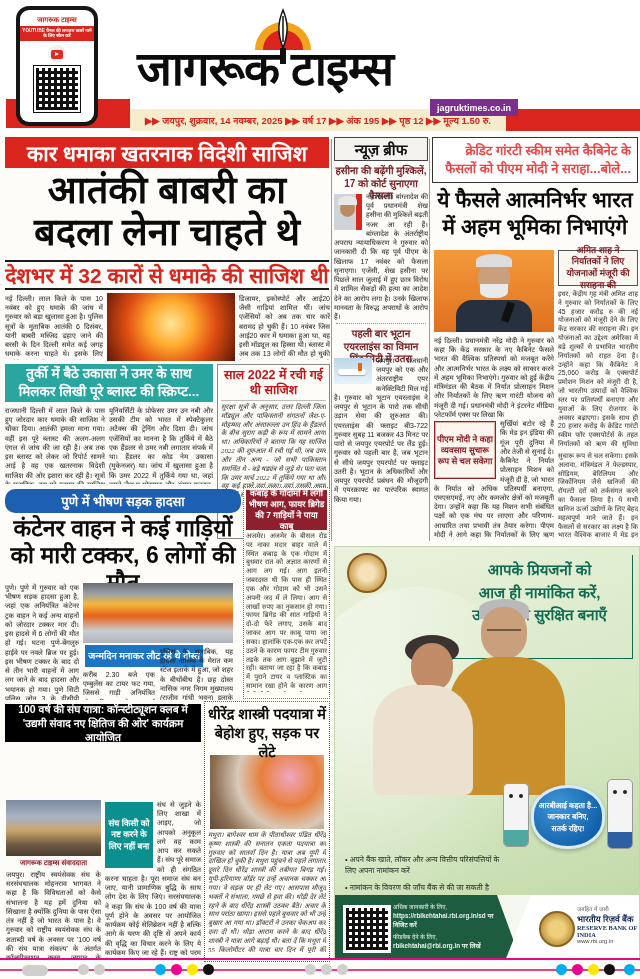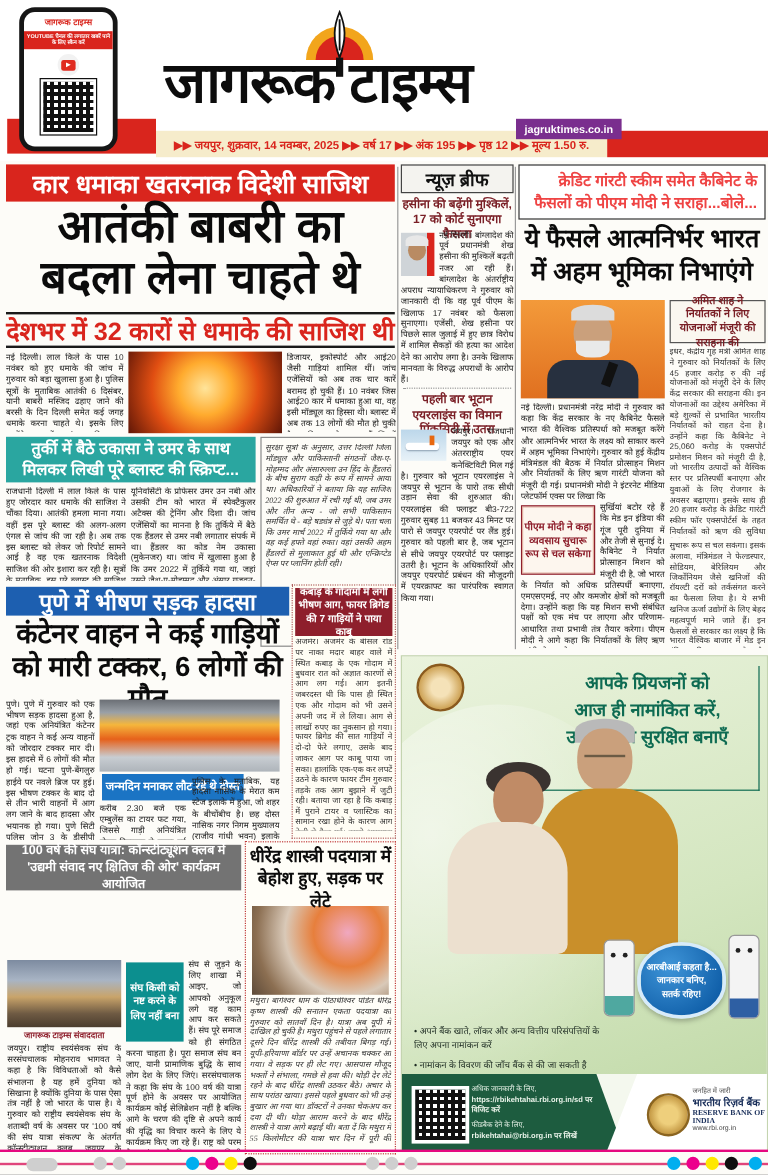--- a/index.html
+++ b/index.html
@@ -68,39 +68,40 @@
 
   <div class="t tiny clip" style="left:5px;top:294px;width:98px;height:66px;">नई दिल्ली। लाल किले के पास 10 नवंबर को हुए धमाके की जांच में गुरुवार को बड़ा खुलासा हुआ है। पुलिस सूत्रों के मुताबिक आतंकी 6 दिसंबर, यानी बाबरी मस्जिद ढहाए जाने की बरसी के दिन दिल्ली समेत कई जगह धमाके करना चाहते थे। इसके लिए उन्होंने 32 कारों का इंतजाम किया था। इनमें बम और डिटोनेटर्स मानेसर भरकर धमाके किए जाने थे। इनमें ब्रेजा, स्विफ्ट</div>
   <div class="t" style="left:107px;top:293px;width:128px;height:68px;background:radial-gradient(circle at 50% 45%,#ffe49a 0%,#ffab2e 30%,#e04e12 60%,#5f1607 100%);"></div>
   <div class="t tiny clip" style="left:239px;top:294px;width:91px;height:66px;">डिजायर, इकोस्पोर्ट और आई20 जैसी गाड़ियां शामिल थीं। जांच एजेंसियों को अब तक चार कारें बरामद हो चुकी हैं। 10 नवंबर जिस आई20 कार में धमाका हुआ था, वह इसी मॉड्यूल का हिस्सा थी। ब्लास्ट में अब तक 13 लोगों की मौत हो चुकी है, जबकि 20 लोग घायल हैं, जिनमें से तीन की हालत नाजुक बताई जा रही है। वहीं, केंद्र सरकार ने दिल्ली कार ब्लास्ट को आतंकी हमला माना है।</div>
 
   <div class="t ctr" style="left:5px;top:364px;width:208px;height:38px;background:#2aa6a0;color:#fff;font-size:13.5px;font-weight:bold;line-height:1.3;padding:0 6px;">तुर्की में बैठे उकासा ने उमर के साथ मिलकर लिखी पूरे ब्लास्ट की स्क्रिप्ट...</div>
   <div class="t tiny clip" style="left:5px;top:406px;width:100px;height:78px;">राजधानी दिल्ली में लाल किले के पास हुए जोरदार कार धमाके की साजिश ने चौंका दिया। आतंकी हमला माना गया। वहीं इस पूरे ब्लास्ट की अलग-अलग एंगल से जांच की जा रही है। अब तक इस ब्लास्ट को लेकर जो रिपोर्ट सामने आई है वह एक खतरनाक विदेशी साजिश की ओर इशारा कर रही है। सूत्रों के मुताबिक, इस पूरे ब्लास्ट की साजिश की डोर तुर्किये में बैठे एक हैंडलर उकासा के हाथ में थी। इसी ने अल-फलाह</div>
   <div class="t tiny clip" style="left:109px;top:406px;width:104px;height:78px;">यूनिवर्सिटी के प्रोफेसर उमर उन नबी और उसकी टीम को भारत में स्पेक्टैकुलर अटैक्स की ट्रेनिंग और दिशा दी। जांच एजेंसियों का मानना है कि तुर्किये में बैठे एक हैंडलर से उमर नबी लगातार संपर्क में था। हैंडलर का कोड नेम उकासा (मुकेनजर) था। जांच में खुलासा हुआ है कि उमर 2022 में तुर्किये गया था, जहां उसने जैश-ए-मोहम्मद और अंसार गजवत-उल-हिंद से जुड़े लोगों के साथ सीक्रेट मीटिंग की।</div>
 
   <div class="t" style="left:217px;top:364px;width:113px;height:175px;border:1px solid #8a8a8a;padding:3px;background:#fdfcf7;">
+    <div style="color:#c3161c;font-weight:bold;font-size:12.5px;text-align:center;line-height:1.2;border-bottom:1px solid #bbb;padding-bottom:2px;">साल 2022 में रची गई थी साजिश</div>
     <div class="tiny2 clip" style="font-family:'Liberation Serif',serif;font-style:italic;height:118px;margin-top:2px;">सुरक्षा सूत्रों के अनुसार, उत्तर दिल्ली जिला मॉड्यूल और पाकिस्तानी संगठनों जैश-ए-मोहम्मद और अंसारुल्ला उन हिंद के हैंडलरों के बीच सुराग कड़ी के रूप में सामने आया था। अधिकारियों ने बताया कि यह साजिश 2022 की शुरुआत में रची गई थी, जब उमर और तीन अन्य - जो सभी पाकिस्तान समर्थित थे - बड़े षड्यंत्र से जुड़े थे। पता चला कि उमर मार्च 2022 में तुर्किये गया था और वह कई हफ्ते वहां रुका। वहां उसकी अहम हैंडलरों से मुलाकात हुई थी और एन्क्रिप्टेड ऐप्स पर प्लानिंग होती रही।</div>
     <div style="position:absolute;right:3px;bottom:3px;background:#111;color:#fff;font-size:6px;padding:1px 3px;">शेष पेज 5 पर</div>
   </div>
 
-  <div class="t ctr" style="left:5px;top:489px;width:236px;height:24px;background:#1d5fb0;color:#fff;font-size:19px;font-weight:bold;">पुणे में भीषण सड़क हादसा</div>
+  <div class="t ctr" style="left:5px;top:489px;width:236px;height:24px;background:#1d5fb0;color:#fff;font-size:13px;font-weight:bold;border-radius:10px;">पुणे में भीषण सड़क हादसा</div>
   <div class="t" style="left:5px;top:515px;width:236px;height:64px;font-size:23px;font-weight:800;color:#0b0b0b;text-align:center;line-height:1.18;">कंटेनर वाहन ने कई गाड़ियों को मारी टक्कर, 6 लोगों की मौत</div>
 
   <div class="t tiny clip" style="left:5px;top:583px;width:74px;height:117px;">पुणे। पुणे में गुरुवार को एक भीषण सड़क हादसा हुआ है, जहां एक अनियंत्रित कंटेनर ट्रक वाहन ने कई अन्य वाहनों को जोरदार टक्कर मार दी। इस हादसे में 6 लोगों की मौत हो गई। घटना पुणे-बेंगलुरु हाईवे पर नवले ब्रिज पर हुई। इस भीषण टक्कर के बाद दो से तीन भारी वाहनों में आग लग जाने के बाद हादसा और भयानक हो गया। पुणे सिटी पुलिस जोन 3 के डीसीपी संभाजी कदम ने जानकारी देते हुए बताया कि हादसे के बाद बचाव कार्य जारी है। पुणे से पहले नासिक शहर में भी देर रात एक दर्दनाक सड़क हादसा हुआ था। बुधवार तड़के</div>
   <div class="t" style="left:83px;top:583px;width:150px;height:60px;background:linear-gradient(180deg,#6b6f75 0%,#9aa0a6 18%,#f5b63c 35%,#e6611b 55%,#c8cdd2 80%,#aeb4ba 100%);"></div>
   <div class="t ctr" style="left:85px;top:645px;width:118px;height:22px;background:#1b74c4;color:#fff;font-size:9.5px;font-weight:bold;line-height:1.15;padding:0 2px;">जन्मदिन मनाकर लौट रहे थे दोस्त</div>
   <div class="t tiny clip" style="left:83px;top:670px;width:72px;height:30px;">करीब 2.30 बजे एक एम्बुलेंस का टायर फट गया, जिससे गाड़ी अनियंत्रित होकर डिवाइडर से टकरा गई और कई बार पलटी। हादसे में एक व्यक्ति की मौत हो गई, जबकि उसके पांच दोस्त गंभीर रूप से घायल हो गए।</div>
   <div class="t tiny clip" style="left:160px;top:647px;width:73px;height:53px;">पुलिस के मुताबिक, यह हादसा नासिक के मेरात कम स्टेज इलाके में हुआ, जो शहर के बीचोंबीच है। छह दोस्त नासिक नगर निगम मुख्यालय (राजीव गांधी भवन) इलाके की ओर जा रहे थे। सभी लोग गंगापुर रोड के एक होटल में अपने दोस्त का जन्मदिन मनाकर लौट रहे थे। गाड़ी चला रहे सुयश सोनवणे ने बताया कि रास्ते में अचानक गाड़ी का टायर फट गया। इससे वाहन ने डिवाइडर, स्ट्रीट लाइट पोल और एक पेड़ से टक्कर खाई और कई बार पलटा। हादसे की आवाज सुनकर लोग मौके पर पहुंचे।</div>
 
   <div class="t" style="left:243px;top:487px;width:87px;height:212px;border:1.5px dotted #b06060;background:#fffdf4;padding:2px;">
     <div class="ctr" style="background:#8e1f2c;color:#fff;font-size:8.5px;font-weight:bold;line-height:1.3;height:40px;padding:0 2px;">कबाड़ के गोदामों में लगी भीषण आग, फायर ब्रिगेड की 7 गाड़ियों ने पाया काबू</div>
     <div class="tiny2 clip" style="height:160px;margin-top:2px;">अजमेर। अजमेर के बीसल रोड पर नाका मदार बाहर वाले में स्थित कबाड़ के एक गोदाम में बुधवार रात को अज्ञात कारणों से आग लग गई। आग इतनी जबरदस्त थी कि पास ही स्थित एक और गोदाम को भी उसने अपनी जद में ले लिया। आग से लाखों रुपए का नुकसान हो गया। फायर ब्रिगेड की सात गाड़ियों ने दो-दो फेरे लगाए, उसके बाद जाकर आग पर काबू पाया जा सका। हालांकि एक-एक कर लपटें उठने के कारण फायर टीम गुरुवार तड़के तक आग बुझाने में जुटी रही। बताया जा रहा है कि कबाड़ में पुराने टायर व प्लास्टिक का सामान रखा होने के कारण आग तेजी से फैल गई। इससे आसपास के क्षेत्र में भी हड़कंप मच गया।</div>
   </div>
 
-  <div class="t ctr" style="left:5px;top:704px;width:196px;height:38px;background:#737373;color:#fff;font-size:10.5px;font-weight:bold;line-height:1.35;padding:16px 3px;">100 वर्ष की संघ यात्रा: कॉन्स्टीट्यूशन क्लब में 'उद्यमी संवाद नए क्षितिज की ओर' कार्यक्रम आयोजित</div>
+  <div class="t ctr" style="left:5px;top:704px;width:196px;height:38px;background:#000000;color:#fff;font-size:10.5px;font-weight:bold;line-height:1.35;padding:16px 3px;">100 वर्ष की संघ यात्रा: कॉन्स्टीट्यूशन क्लब में 'उद्यमी संवाद नए क्षितिज की ओर' कार्यक्रम आयोजित</div>
   <div class="t" style="left:6px;top:800px;width:95px;height:56px;background:linear-gradient(180deg,#7d8ba0 0%,#a8b4c4 30%,#c9a46a 55%,#6e5a43 80%,#4b3d2e 100%);"></div>
   <div class="t ctr" style="left:6px;top:857px;width:95px;height:11px;color:#8e1f2c;font-size:7px;font-weight:bold;">जागरूक टाइम्स संवाददाता</div>
   <div class="t tiny clip" style="left:6px;top:870px;width:95px;height:90px;">जयपुर। राष्ट्रीय स्वयंसेवक संघ के सरसंघचालक मोहनराव भागवत ने कहा है कि विविधताओं को कैसे संभालना है यह हमें दुनिया को सिखाना है क्योंकि दुनिया के पास ऐसा तंत्र नहीं है जो भारत के पास है। वे गुरुवार को राष्ट्रीय स्वयंसेवक संघ के शताब्दी वर्ष के अवसर पर '100 वर्ष की संघ यात्रा संकल्प' के अंतर्गत कॉन्स्टीट्यूशन क्लब, जयपुर के पृथ्वीराज चौहान सभागार में उद्यमी संवाद नए क्षितिज की ओर कार्यक्रम में राजस्थान प्रदेश के प्रमुख उद्यमियों को सम्बोधित कर रहे थे। उन्होंने कहा कि संघ को प्रत्यक्ष अनुभव किए बिना संघ के बारे में राय मत बनाइए।</div>
   <div class="t clip" style="left:105px;top:800px;width:96px;height:160px;">
     <div class="floatbox ctr" style="width:44px;height:62px;background:#0c8f8f;color:#fff;font-size:8.5px;font-weight:bold;line-height:1.3;padding:2px;">संघ किसी को नष्ट करने के लिए नहीं बना</div>
     <div class="tiny">संघ से जुड़ने के लिए शाखा में आइए, जो आपको अनुकूल लगे वह काम आप कर सकते हैं। संघ पूरे समाज को ही संगठित करना चाहता है। पूरा समाज संघ बन जाए, यानी प्रामाणिक बुद्धि के साथ लोग देश के लिए जिएं। सरसंघचालक ने कहा कि संघ के 100 वर्ष की यात्रा पूर्ण होने के अवसर पर आयोजित कार्यक्रम कोई सेलिब्रेशन नहीं है बल्कि आगे के चरण की दृष्टि से अपने कार्य की वृद्धि का विचार करने के लिए ये कार्यक्रम किए जा रहे हैं। राष्ट्र को परम वैभव संपन्न और विश्वगुरु बनाना किसी एक व्यक्ति के वश में नहीं है। नेता, नारा, नीति, पार्टी, सरकार, विचार, महापुरुष, अवतार और संघ जैसे संगठन इसमें सहायक हो सकते हैं परन्तु मूल कारण नहीं बन सकते। यह सबका काम है और इसके लिए सबको साथ लेकर चलना है। डॉ. भागवत ने कहा कि संघ किसी को नष्ट करने के लिए नहीं बना।</div>
   </div>
 
   <div class="t" style="left:204px;top:701px;width:126px;height:261px;border:1.5px dotted #c03a3a;background:#fffef8;padding:3px;">
     <div style="font-size:14.5px;font-weight:800;color:#0b0b0b;text-align:center;line-height:1.3;height:48px;">धीरेंद्र शास्त्री पदयात्रा में बेहोश हुए, सड़क पर लेटे</div>

